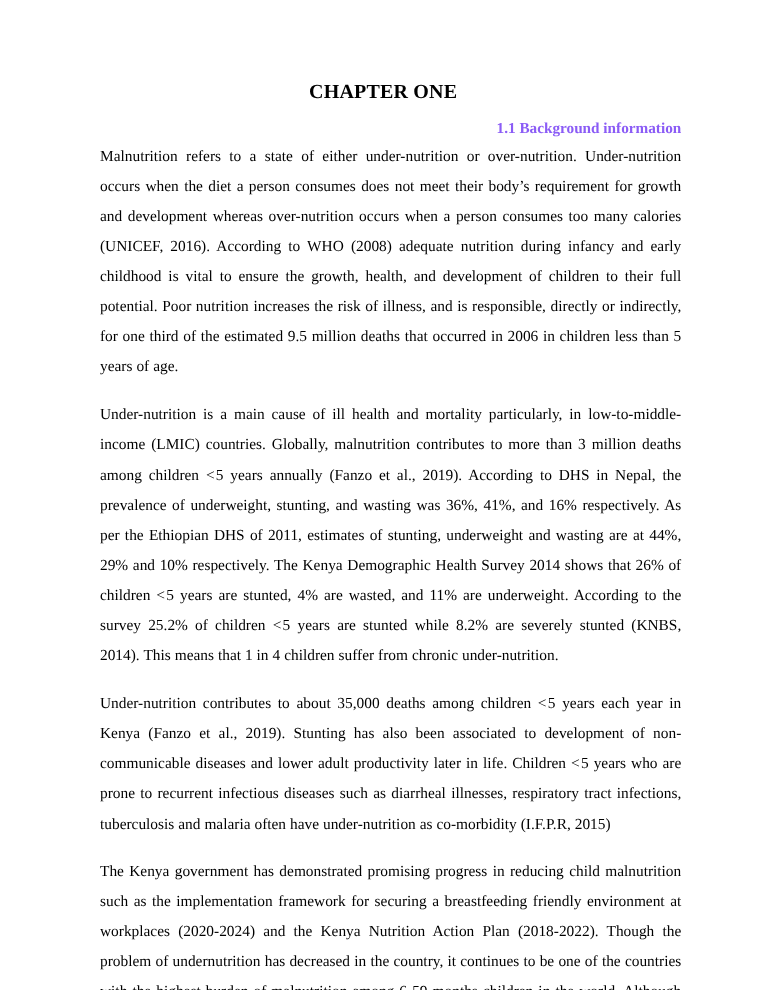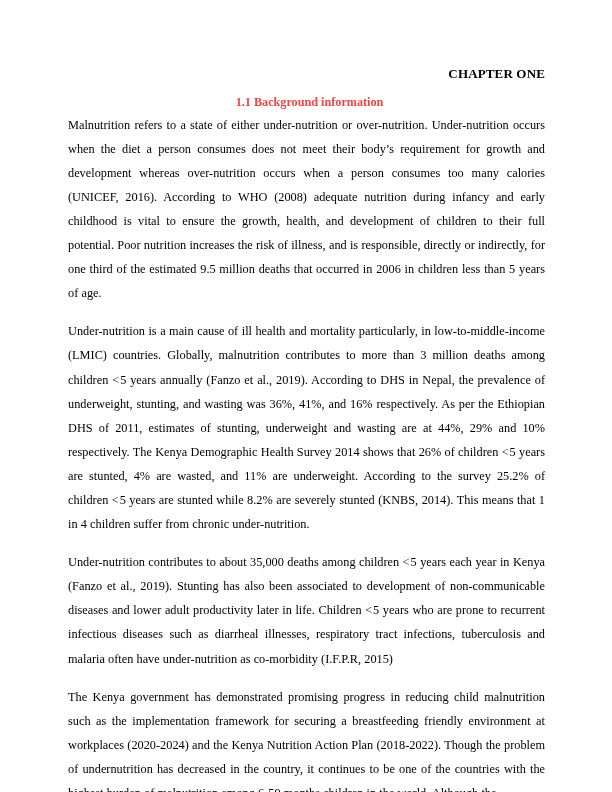--- a/index.html
+++ b/index.html
@@ -20,43 +20,43 @@
   }
 
   .content {
     position: absolute;
     left: 68px;
     top: 66px;
     width: 477px;
   }
 
   .chapter-title-block {
-    text-align: right;
+    text-align: center;
     font-weight: bold;
-    font-size: 13px;
+    font-size: 16px;
     line-height: 16.6px;
     letter-spacing: 0.15px;
     margin: 0 0 12px 0;
   }
 
   .chapter-title-line {
     display: block;
   }
 
   .section-heading {
     font-weight: bold;
     font-size: 12.2px;
     line-height: 15px;
-    color: #ef4444;
+    color: #8b5cf6;
     margin: 0 0 3px 6px;
-    text-align: center;
+    text-align: right;
   }
 
   p.body-para {
-    margin: 0 0 14px 0;
+    margin: 0 0 14px 12px;
     font-size: 12.3px;
     line-height: 24.1px;
     text-align: justify;
     text-justify: inter-word;
     -webkit-hyphens: none;
     hyphens: none;
     word-spacing: 0.1px;
   }
 
   p.body-para:last-child {

